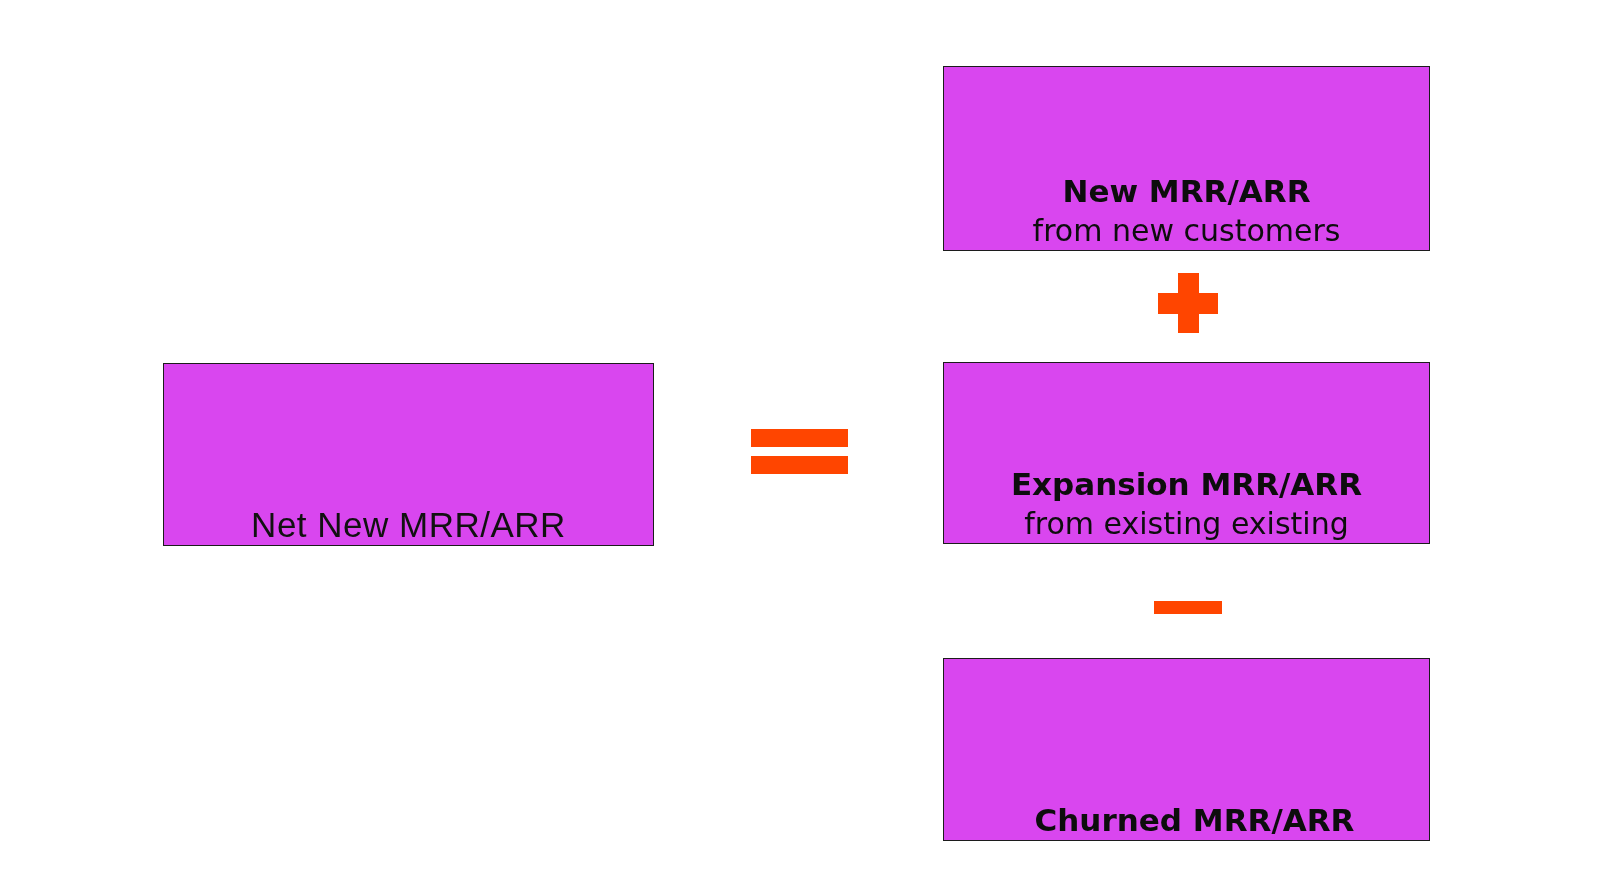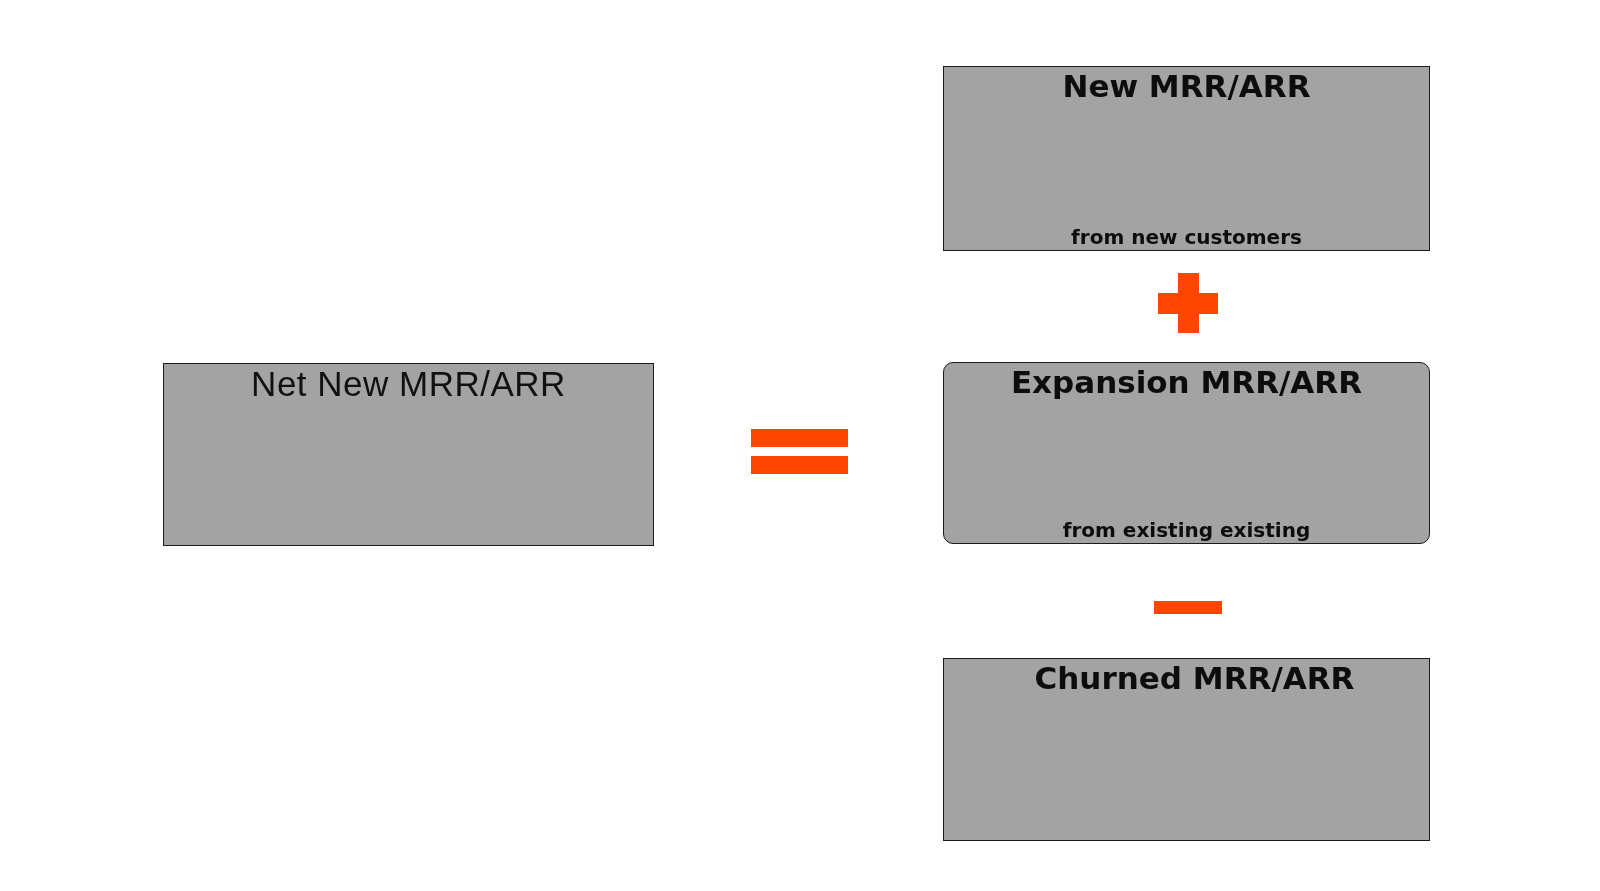--- a/index.html
+++ b/index.html
@@ -13,56 +13,56 @@
     height: 891px;
     background: #ffffff;
     overflow: hidden;
     font-family: "DejaVu Sans", sans-serif;
     color: #111111;
   }
   .box {
     position: absolute;
     box-sizing: border-box;
     border: 1.5px solid #1c1c1c;
-    background: #a3a3a3;
+    background: #d946ef;
     display: flex;
     flex-direction: column;
     align-items: center;
-    justify-content: space-between;
+    justify-content: flex-end;
     text-align: center;
   }
   .result-box {
     left: 163px;
     top: 363px;
     width: 491px;
     height: 183px;
   }
   .result-label {
     font-family: "Liberation Sans", sans-serif;
     font-size: 35px;
     font-weight: 400;
     color: #111111;
     letter-spacing: 0.5px;
   }
   .comp-box {
     left: 943px;
     width: 487px;
   }
   .box-new      { top: 66px;  height: 185px; }
-  .box-expansion{ top: 362px; height: 182px; border-radius: 10px; }
+  .box-expansion{ top: 362px; height: 182px; }
   .box-churned  { top: 658px; height: 183px; padding-left: 16px; }
   .comp-title {
     font-size: 31px;
     font-weight: 700;
     line-height: 1.25;
     color: #0d0d0d;
   }
   .comp-sub {
-    font-size: 20px;
-    font-weight: 700;
+    font-size: 30px;
+    font-weight: 400;
     line-height: 1.3;
     color: #0d0d0d;
   }
   
   .equals {
     position: absolute;
     left: 751px;
     top: 429px;
     width: 97px;
     height: 45px;

